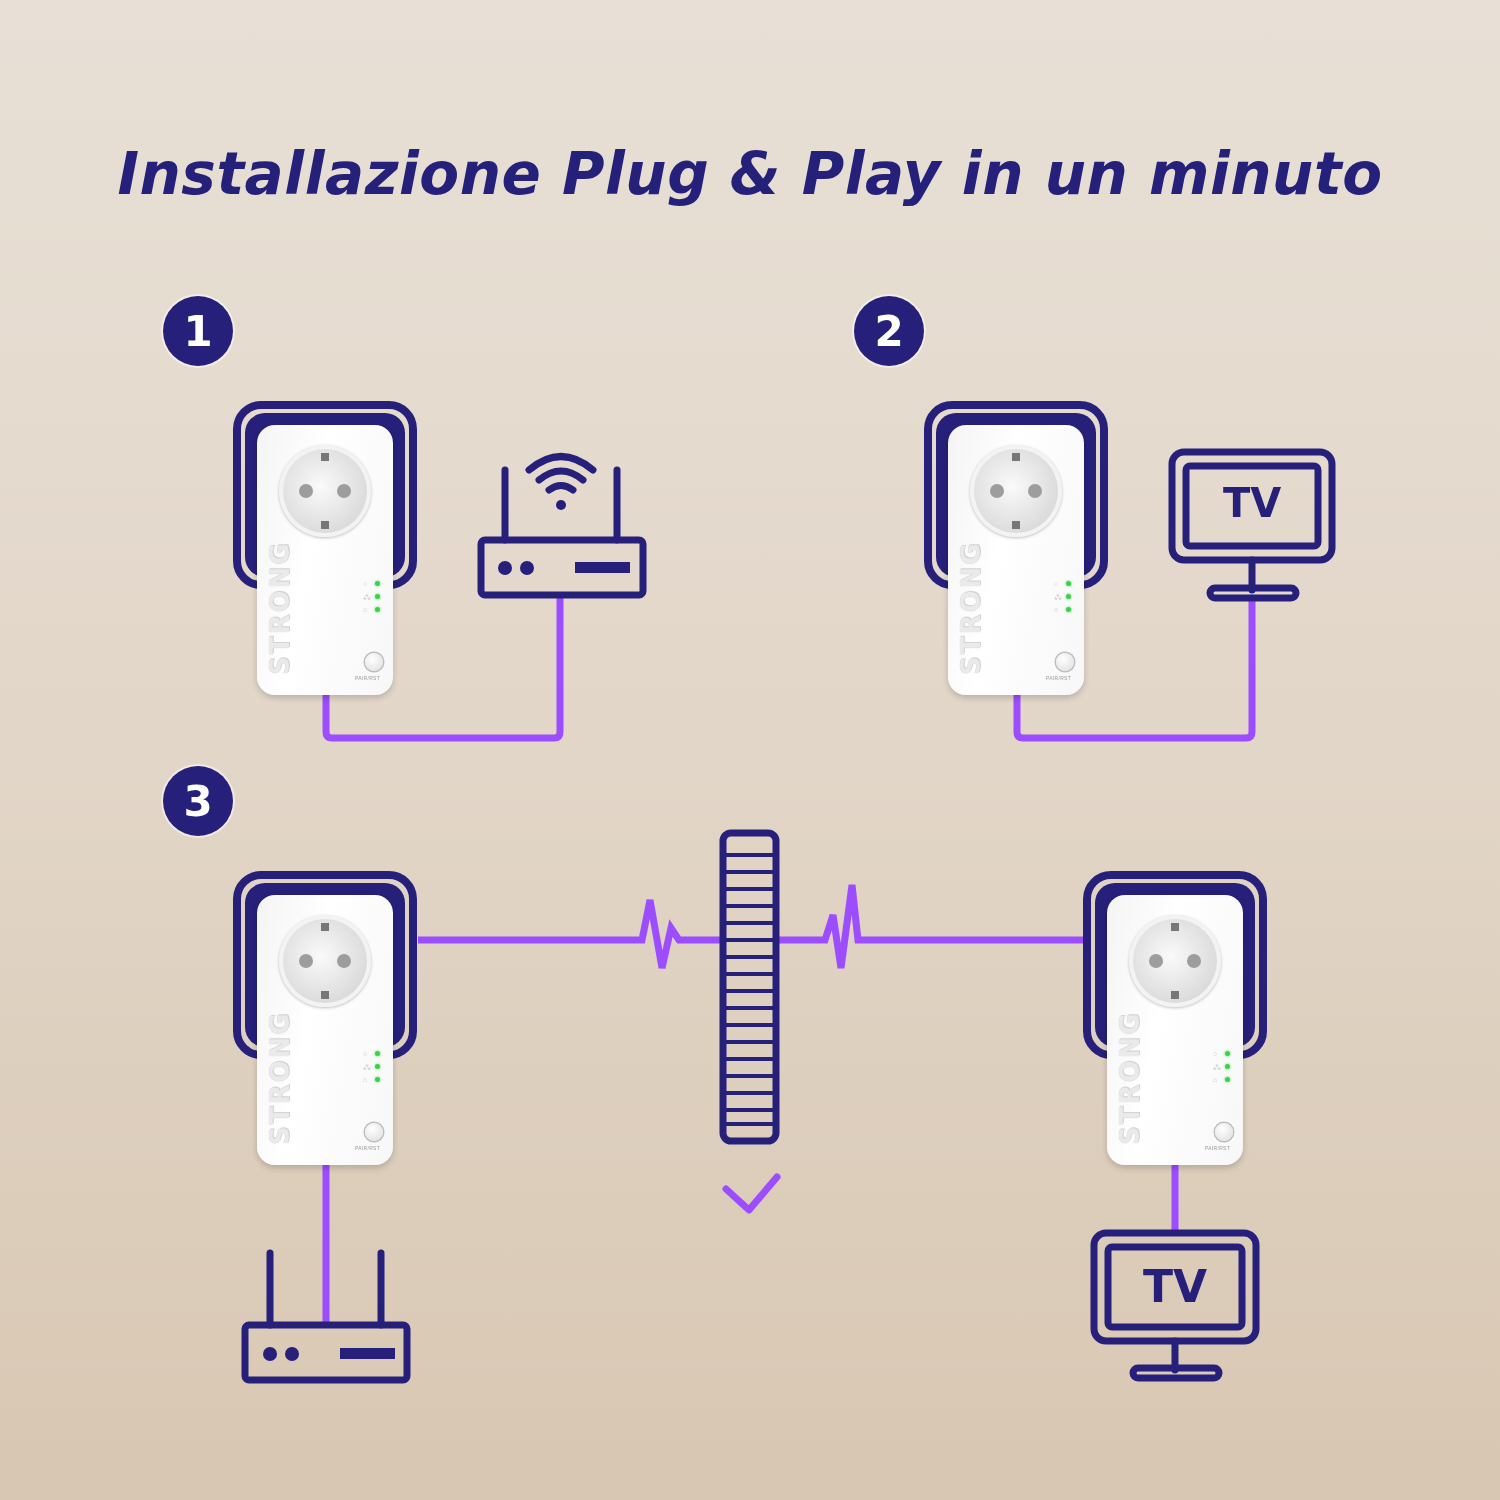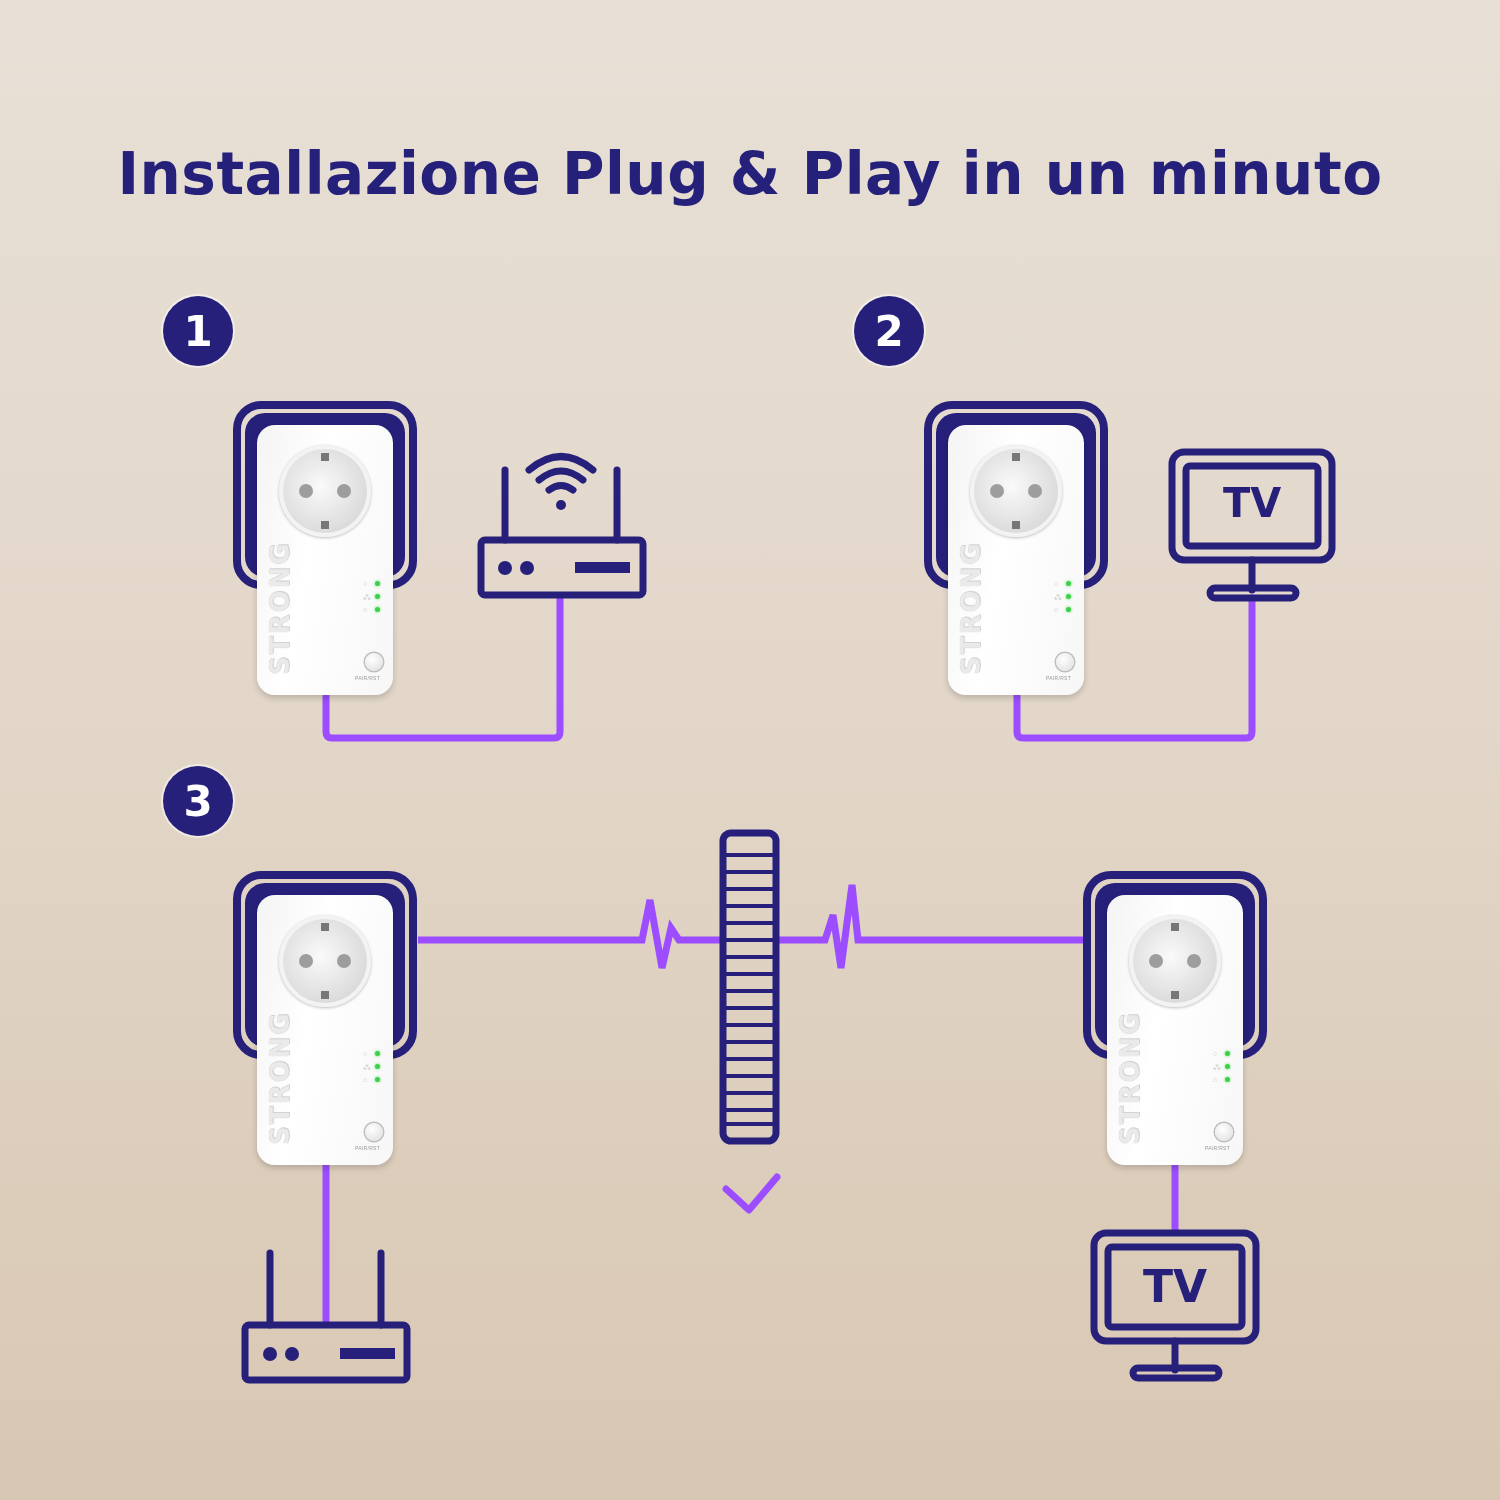--- a/index.html
+++ b/index.html
@@ -6,21 +6,21 @@
   body {
     width: 1500px; height: 1500px; overflow: hidden;
     background: linear-gradient(180deg, #e8e0d6 0%, #e2d6c8 50%, #d8c7b2 100%);
     font-family: "Liberation Sans", sans-serif;
     position: relative;
   }
   .title {
     position: absolute; left: 0; top: 140px; width: 1500px;
     text-align: center; color: #25207a;
     font-family: "DejaVu Sans", sans-serif; font-weight: bold;
-    font-size: 58px; letter-spacing: 0.5px;
+    font-size: 58px; letter-spacing: 0.5px; font-style: italic;
   }
   .badge {
     position: absolute; width: 70px; height: 70px; border-radius: 50%;
     background: #26207a; color: #fff; font-family: "DejaVu Sans", sans-serif;
     font-weight: bold; font-size: 42px; display: flex; align-items: center;
     justify-content: center; box-shadow: 0 0 0 2px rgba(255,255,255,0.5);
   }
   svg.layer { position: absolute; left: 0; top: 0; }
 
   .adapter {

